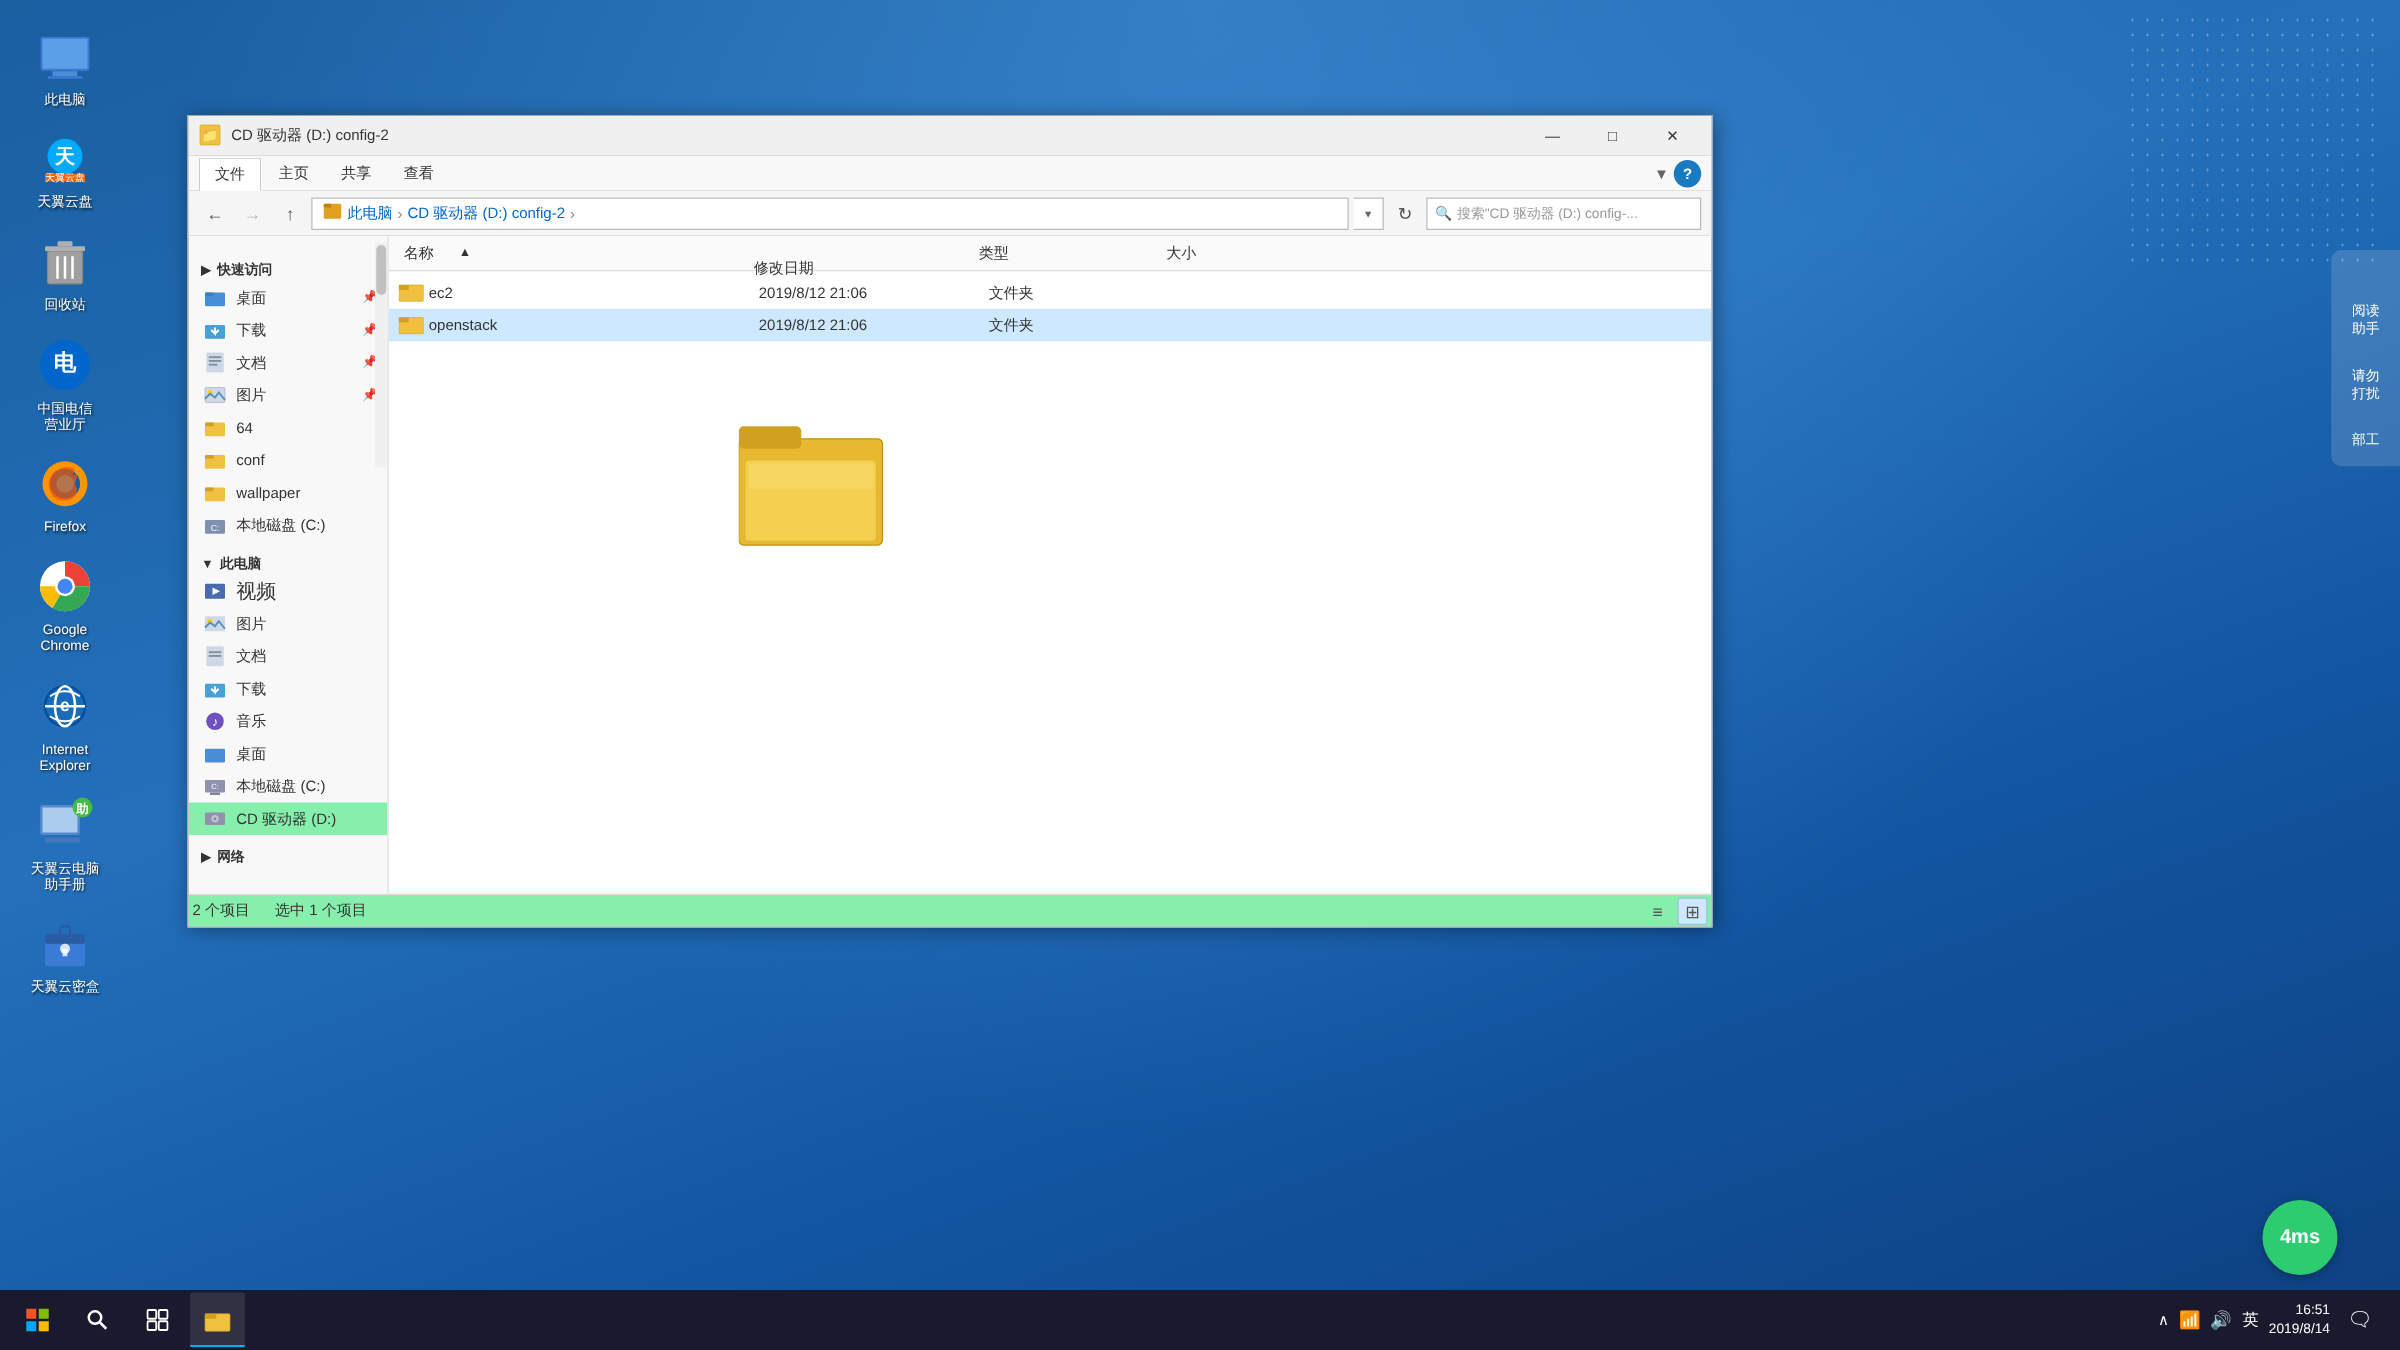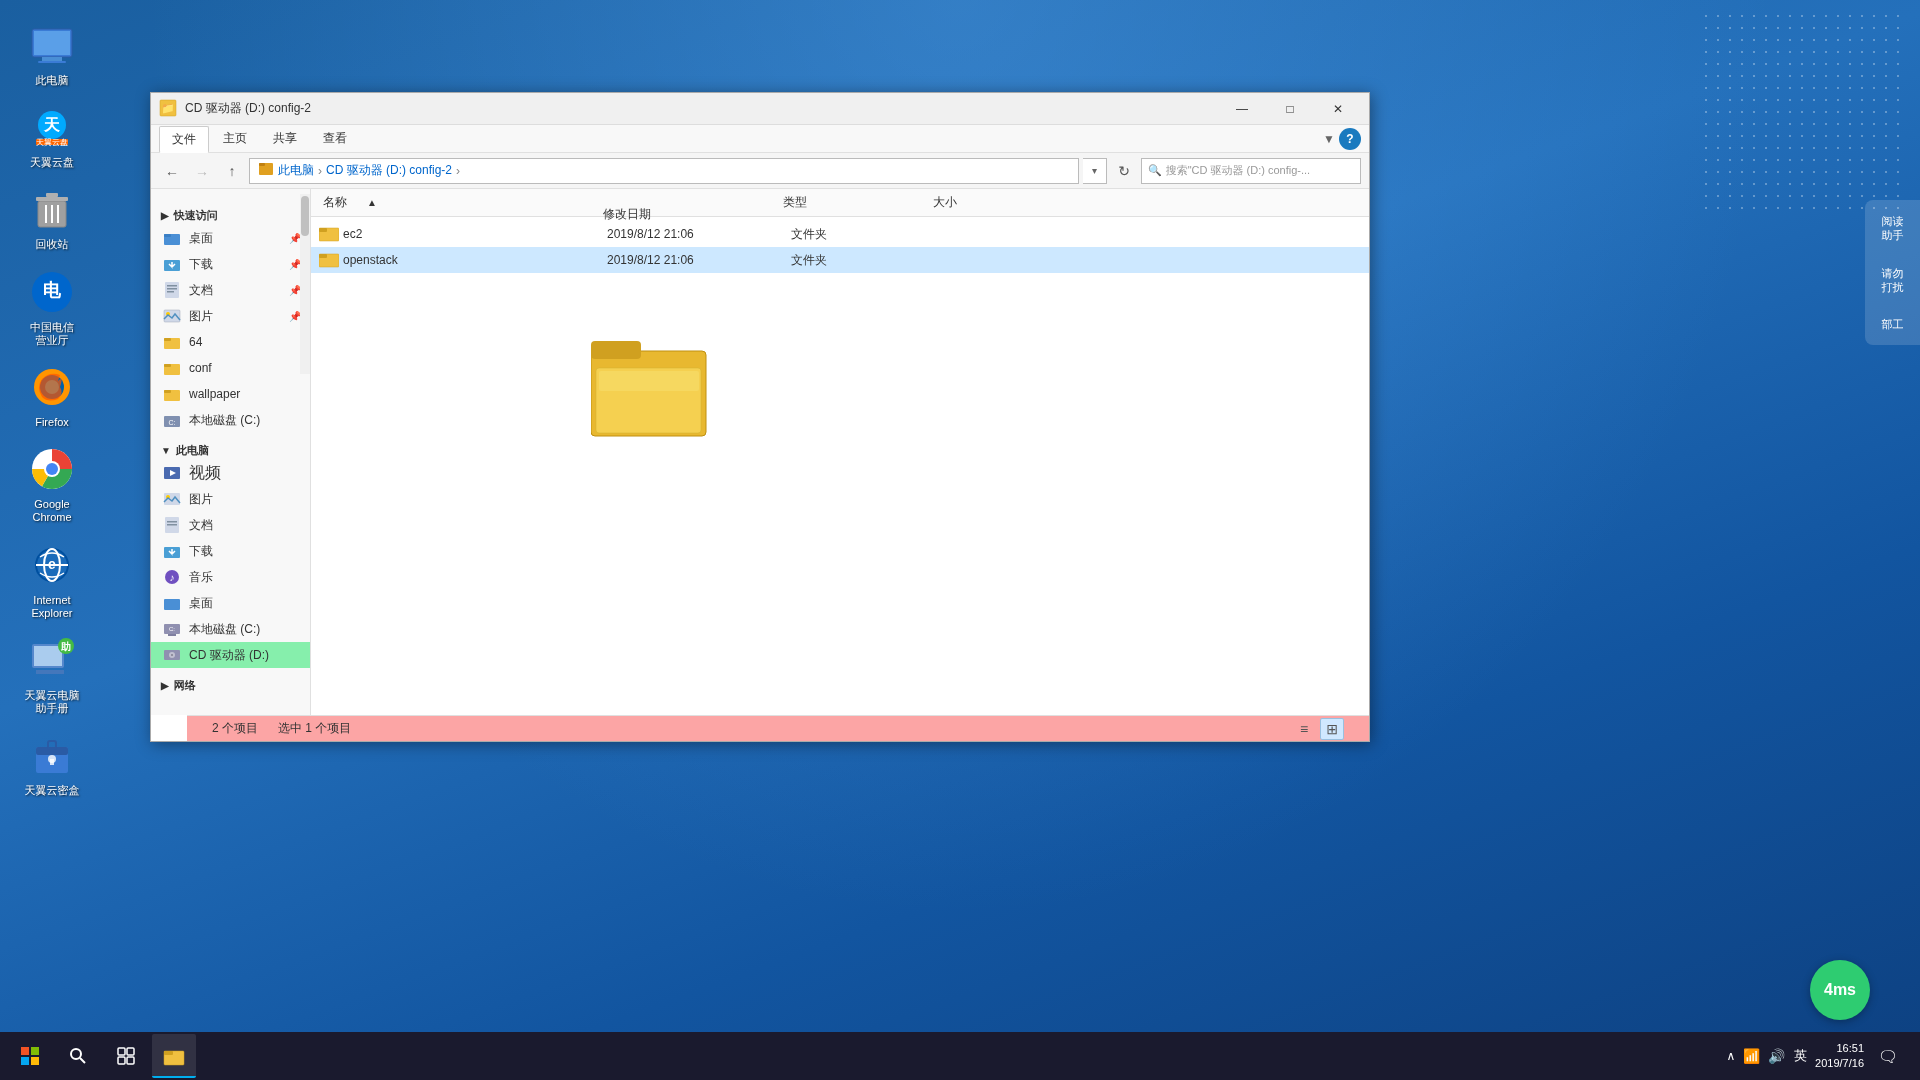--- a/index.html
+++ b/index.html
@@ -515,29 +515,28 @@
 
     .file-row-size {
       width: 120px;
       font-size: 12px;
       color: #333;
     }
 
     
     .status-bar {
       height: 26px;
-      background: #fca5a5;
+      background: #86efac;
       border-top: 1px solid #e0e0e0;
       display: flex;
       align-items: center;
-      padding: 0 25px;
+      padding: 0 3px;
       font-size: 12px;
       color: #333;
       gap: 20px;
-      margin-left: 36px;
     }
 
     .status-right {
       margin-left: auto;
       display: flex;
       gap: 4px;
     }
 
     .view-btn {
       width: 24px;
@@ -688,21 +687,21 @@
         <rect x="20" y="10" width="8" height="8" rx="2" fill="none" stroke="#2a5ba5" stroke-width="2"></rect>
         <circle cx="24" cy="28" r="4" fill="white" opacity="0.8"></circle>
         <rect x="22" y="28" width="4" height="6" fill="white" opacity="0.8"></rect>
       </svg>
     </div>
     <div class="icon-label">天翼云密盒</div>
   </div>
 </div>
 
 <div class="right-panel">
-  <div class="right-panel-item" style="writing-mode:horizontal-tb;font-size:11px;color:white;padding:4px 2px;text-align:center;line-height:1.3;">阅读<br>助手</div>
+  <div class="right-panel-item" style="writing-mode:horizontal-tb;font-size:11px;color:white;padding:4px 2px;text-align:center;line-height:1.3;margin-top:28px;">阅读<br>助手</div>
   <div class="right-panel-item" style="writing-mode:horizontal-tb;font-size:11px;color:white;padding:4px 2px;text-align:center;line-height:1.3;">请勿<br>打扰</div>
   <div class="right-panel-item" style="writing-mode:horizontal-tb;font-size:11px;color:white;padding:4px 2px;text-align:center;line-height:1.3;">部工</div>
 </div>
 
 <div class="file-explorer">
 
   <div class="title-bar">
     <div class="title-bar-icon">
       <svg width="18" height="18" viewBox="0 0 18 18">
         <rect x="1" y="1" width="16" height="16" rx="1" fill="#f0c040" stroke="#d0a020" stroke-width="0.5"></rect>
@@ -1063,17 +1062,17 @@
 
   <div class="taskbar-right">
     <div class="taskbar-icons">
       <span style="cursor:pointer;font-size:12px;">∧</span>
       <span style="cursor:pointer;font-size:14px;">📶</span>
       <span style="cursor:pointer;font-size:14px;">🔊</span>
       <span style="cursor:pointer;font-size:13px;">英</span>
     </div>
     <div class="taskbar-clock">
       <div>16:51</div>
-      <div>2019/7/16</div>
+      <div>2019/8/14</div>
     </div>
     <div class="taskbar-notification">🗨</div>
   </div>
 </div>
 
 </body></html>

